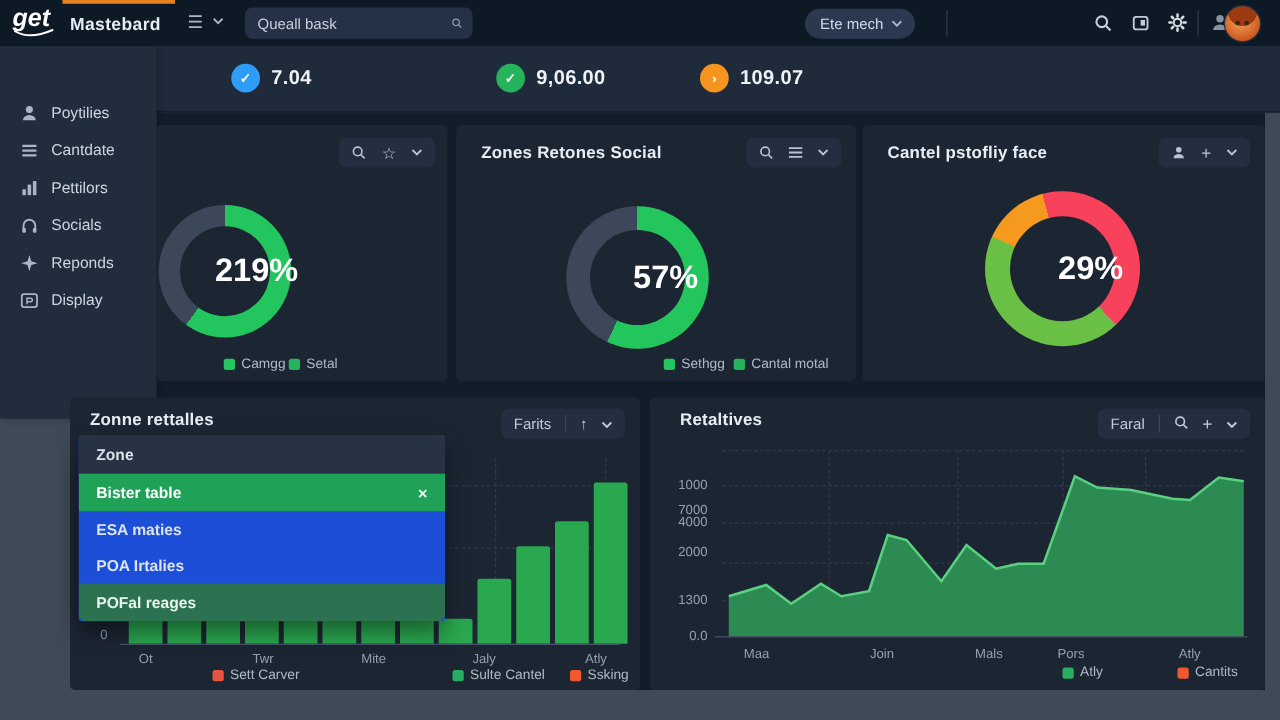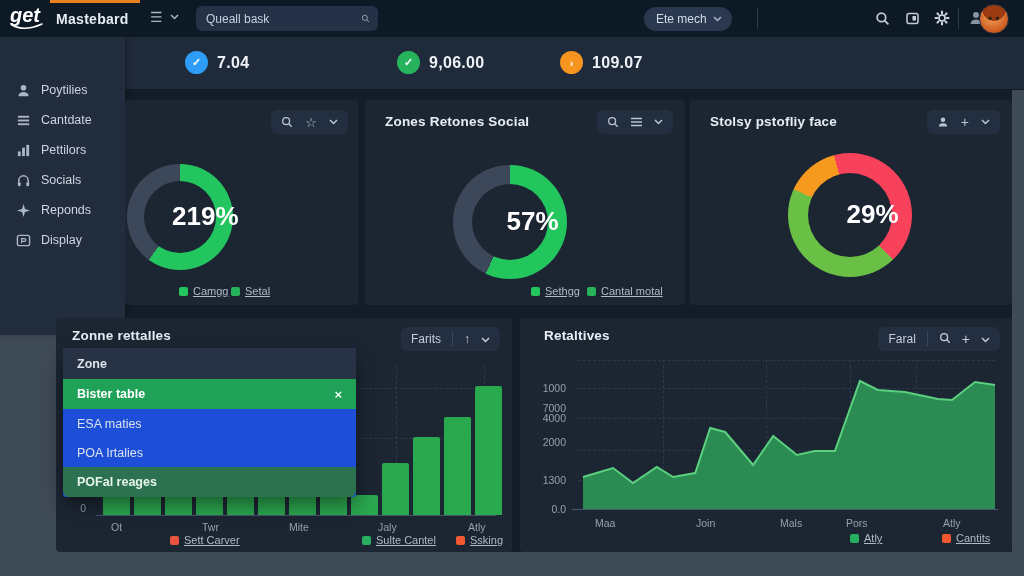--- a/index.html
+++ b/index.html
@@ -52,35 +52,35 @@
   .card { background:#1c2633; border-radius:4px; z-index:4; position:absolute; }
   .card-title { position:absolute; color:#e8edf4; font-size:13.5px; font-weight:bold; letter-spacing:.2px; }
   .toolbar { position:absolute; top:10px; background:#232f41; border-radius:6px; height:24px;
              display:flex; align-items:center; gap:12px; padding:0 10px; color:#b9c4d2; font-size:12px; }
   .toolbar .titem { display:flex; align-items:center; }
 
   .donut { position:absolute; border-radius:50%; }
   .donut .hole { position:absolute; background:#1c2633; border-radius:50%; }
   .donut .clabel { position:absolute; width:100%; text-align:center; color:#fff; font-weight:bold; font-size:26px;padding-left:45px; }
 
-  .legend-item { position:absolute; display:flex; align-items:center; gap:5px; color:#aeb9c8; font-size:11px;text-decoration:underline; }
+  .legend-item { position:absolute; display:flex; align-items:center; gap:5px; color:#aeb9c8; font-size:11px; }
   .swatch { width:9px; height:9px; border-radius:2px; display:inline-block; }
 
   
   .axis-line { position:absolute; background:#47556a; height:1px; }
   .bar { position:absolute; border-radius:2px 2px 0 0; }
   .xtick, .ytick { position:absolute; color:#93a0b0; font-size:10.5px; }
   .ytick { text-align:right; width:38px; }
   .grid-h { position:absolute; border-top:1px dashed #2c394c; height:0; }
   .grid-v { position:absolute; border-left:1px dashed #2c394c; width:0; }
 
   
   .dropdown { position:absolute; left:7px; top:30px; width:293px; background:#1d4ed8; border-radius:3px;
               box-shadow:0 8px 20px rgba(0,0,0,.45); z-index:6; overflow:hidden; }
-  .dd-row { height:29px; display:flex; align-items:center; padding:0 14px; color:#dbe3ec; font-size:12.5px; cursor:pointer; }
+  .dd-row { height:29px; display:flex; align-items:center; padding:0 14px; color:#dbe3ec; font-size:12.5px; cursor:pointer;font-weight:bold; }
   .dd-header { background:#273345; font-weight:bold; }
   .dd-selected { background:#1fa157; color:#fff; font-weight:bold; justify-content:space-between; }
   .dd-selected .x { font-size:13px; color:#eafff2; }
   .dd-selected2 { background:#2c7250; color:#e8f5ee; font-weight:bold; border-radius:0 0 6px 6px; }
 
   .ctrl-group { position:absolute; top:9px; background:#232f41; border-radius:6px; height:24px;
                 display:flex; align-items:center; gap:11px; padding:0 10px; color:#c3cdd9; font-size:12px; }
   .vdiv { width:1px; height:14px; background:#3a4759; }
 </style>
 </head>
@@ -284,21 +284,21 @@
     <span class="swatch" style="background: rgb(35, 197, 93);"></span>
     <span>Sethgg</span>
   </div>
   <div class="legend-item" style="left:222px; top:185px;">
     <span class="swatch" style="background: rgb(39, 179, 92);"></span>
     <span>Cantal motal</span>
   </div>
 </div>
 
 <div class="card" style="left:690px; top:100px; width:322px; height:205px;">
-  <div class="card-title" style="left:20px; top:14px;">Stolsy pstofliy face</div>
+  <div class="card-title" style="left:20px; top:14px;">Cantel pstofliy face</div>
   <div class="toolbar" style="right:12px;">
     <span class="titem">
       <svg width="12" height="12" viewBox="0 0 16 16" fill="#b9c4d2">
           <circle cx="8" cy="5" r="3"></circle>
           <path d="M2.5 14 a5.5 4.5 0 0 1 11 0 Z"></path>
         </svg>
       </span>
     <span class="titem" style="font-size:14px;">+</span>
     <span class="titem">
       <svg width="9" height="6" viewBox="0 0 9 6">

